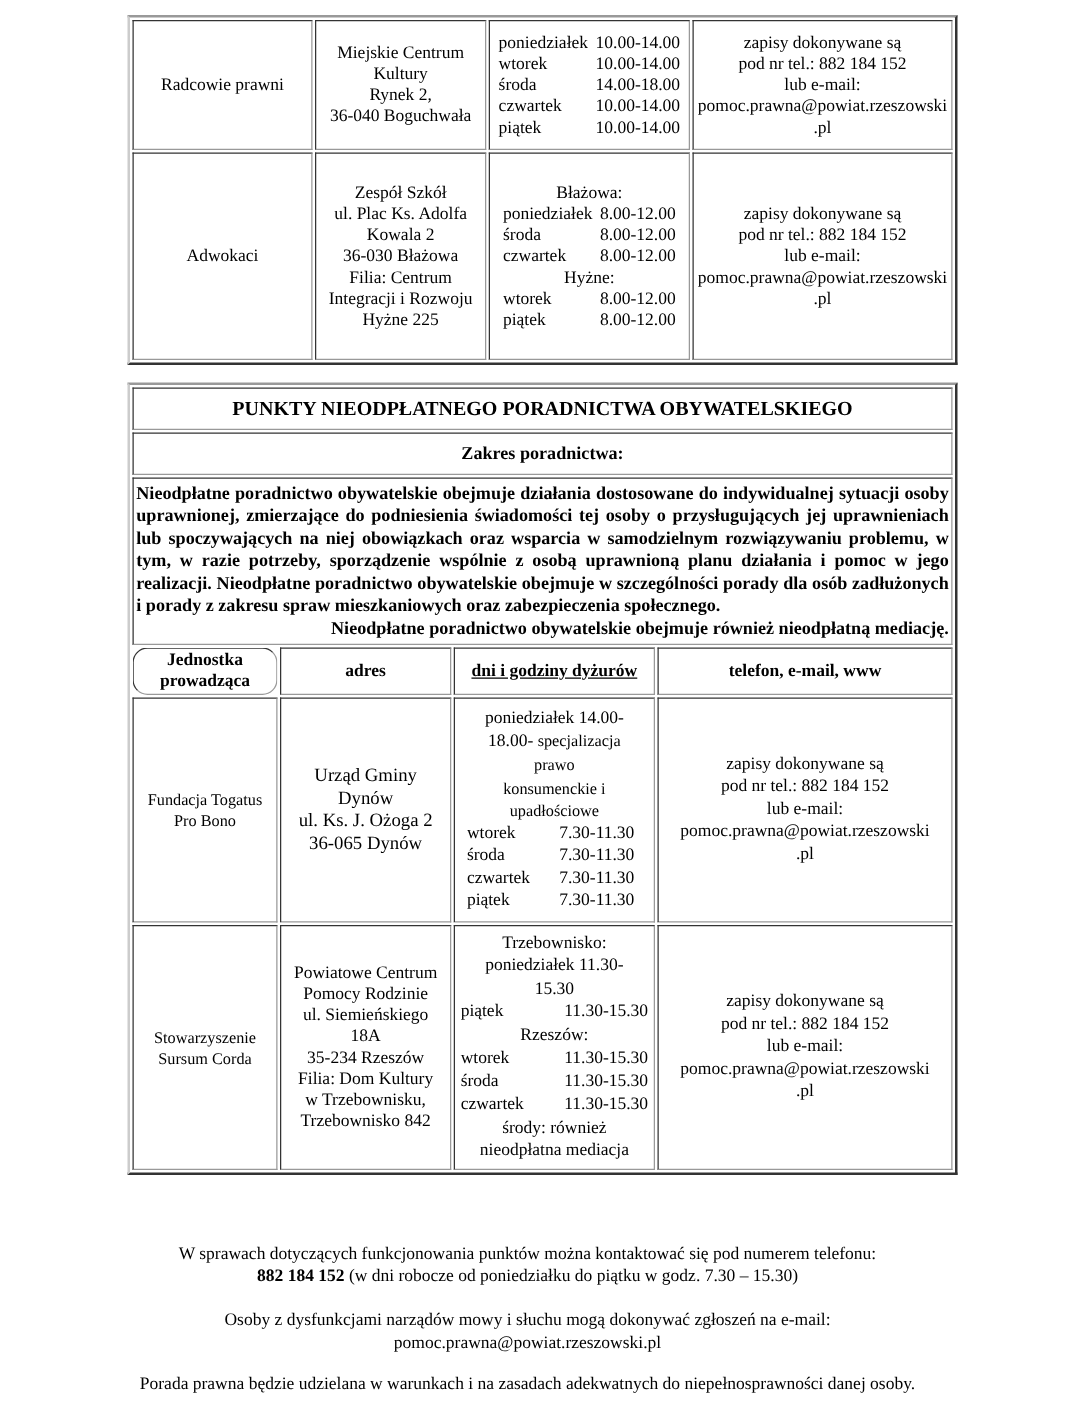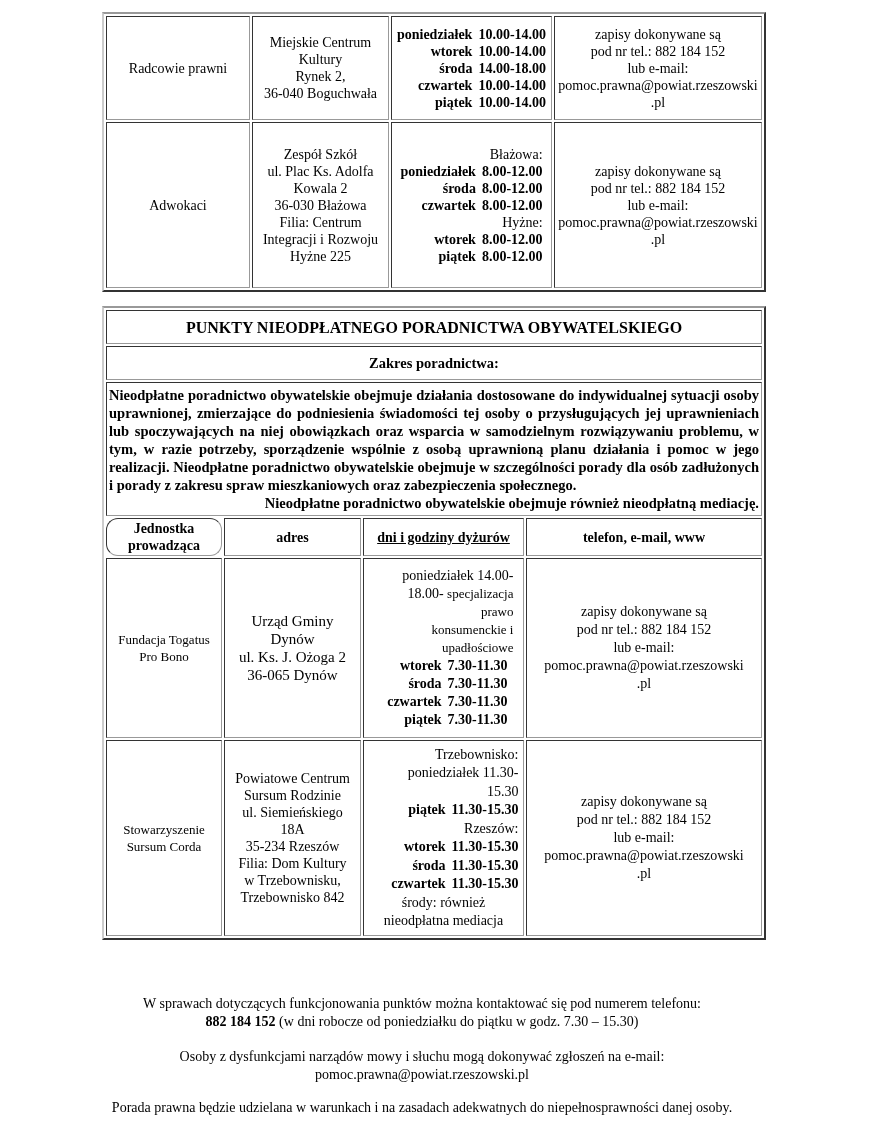--- a/index.html
+++ b/index.html
@@ -6,22 +6,22 @@
   body { width:869px; height:1135px; position:relative; font-family:"Liberation Serif", serif; color:#000; font-size:14px; }
   table { border-collapse:separate; border-spacing:2px; position:absolute; left:102px; width:664px; }
   table.outer { border-top:2px solid #999; border-left:2px solid #ccc; border-right:2px solid #333; border-bottom:2px solid #333; }
   td { border-top:1px solid #333; border-left:1px solid #333; border-right:1px solid #999; border-bottom:1px solid #999; text-align:center; vertical-align:middle; padding:1px; line-height:17px; font-size:14px; }
   .t1 { top:12px; }
   .t2 { top:306px; }
   .c1 { width:140px; }
   .c2 { width:133px; }
   .c3 { width:157px; }
   .sched { display:inline-block; text-align:left; }
-  .sched .row { display:flex; justify-content:flex-end; gap:6px;font-weight:bold; }
-  .sched .loc { text-align:right; }
+  .sched .row { display:flex; justify-content:space-between; gap:6px; }
+  .sched .loc { text-align:center; }
   .sched .note { text-align:center; }
   .small { font-size:13px; }
   .bold { font-weight:bold; }
   .justify { text-align:justify; font-weight:bold; font-size:14.5px; line-height:18px; padding:3px 2px; }
   .hdr td { font-weight:bold; }
   .footer { position:absolute; left:90px; width:664px; text-align:center; font-size:14px; line-height:18px; }
 </style>
 </head>
 <body>
 
@@ -178,21 +178,21 @@
       <div>.pl</div>
     </td>
   </tr>
   <tr style="height:196px;">
     <td class="small">
       <div>Stowarzyszenie</div>
       <div>Sursum Corda</div>
     </td>
     <td>
       <div>Powiatowe Centrum</div>
-      <div>Sursum Rodzinie</div>
+      <div>Pomocy Rodzinie</div>
       <div>ul. Siemieńskiego</div>
       <div>18A</div>
       <div>35-234 Rzeszów</div>
       <div>Filia: Dom Kultury</div>
       <div>w Trzebownisku,</div>
       <div>Trzebownisko 842</div>
     </td>
     <td style="line-height:18.5px;">
       <div class="sched" style="width:150px;">
         <div class="loc">Trzebownisko:</div>

